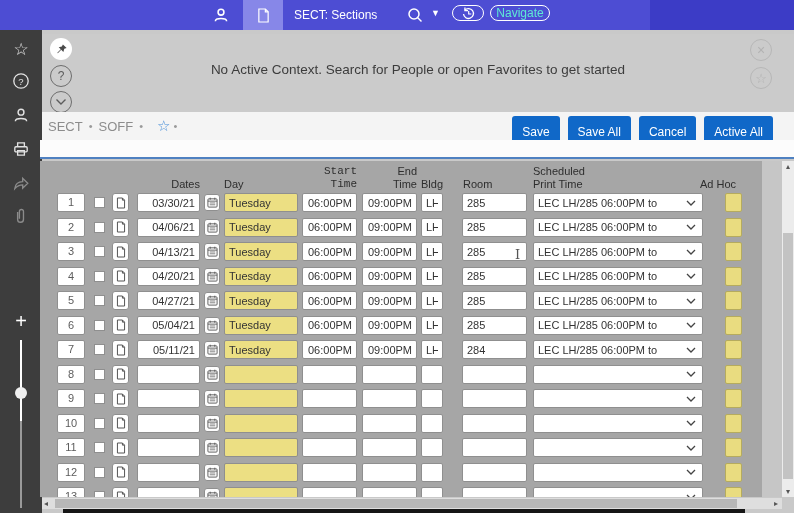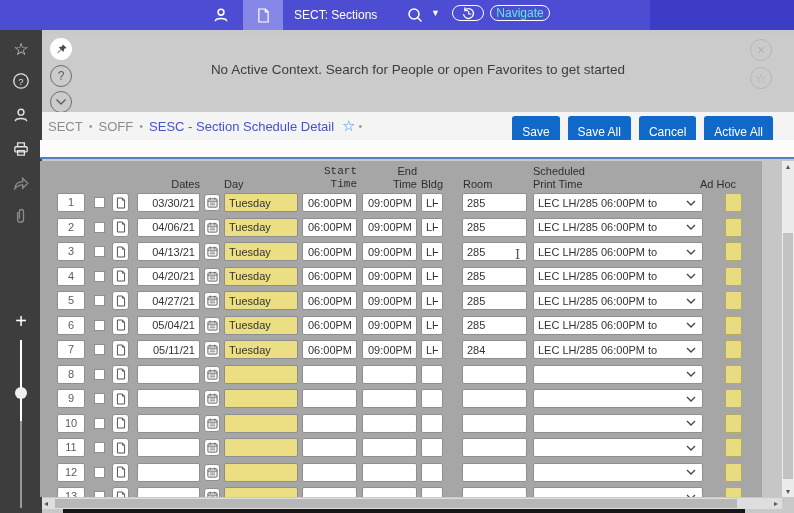--- a/index.html
+++ b/index.html
@@ -194,21 +194,20 @@
     <div class="circ ctx-close">×</div>
     <div class="circ ctx-star">☆</div>
   </div>
 
   <div class="crumbbar">
     <div class="crumbs">
       <span class="crumb-gray">SECT</span>
       <span class="crumb-sep">•</span>
       <span class="crumb-gray">SOFF</span>
       <span class="crumb-sep">•</span>
-      <span class="crumb-link">SESC - Section Schedule Detail</span>
       <span class="crumb-star">☆</span>
       <span class="crumb-dot">•</span>
     </div>
     <div class="actionbtns">
       <button class="btn">Save</button>
       <button class="btn">Save All</button>
       <button class="btn">Cancel</button>
       <button class="btn">Active All</button>
     </div>
   </div>

